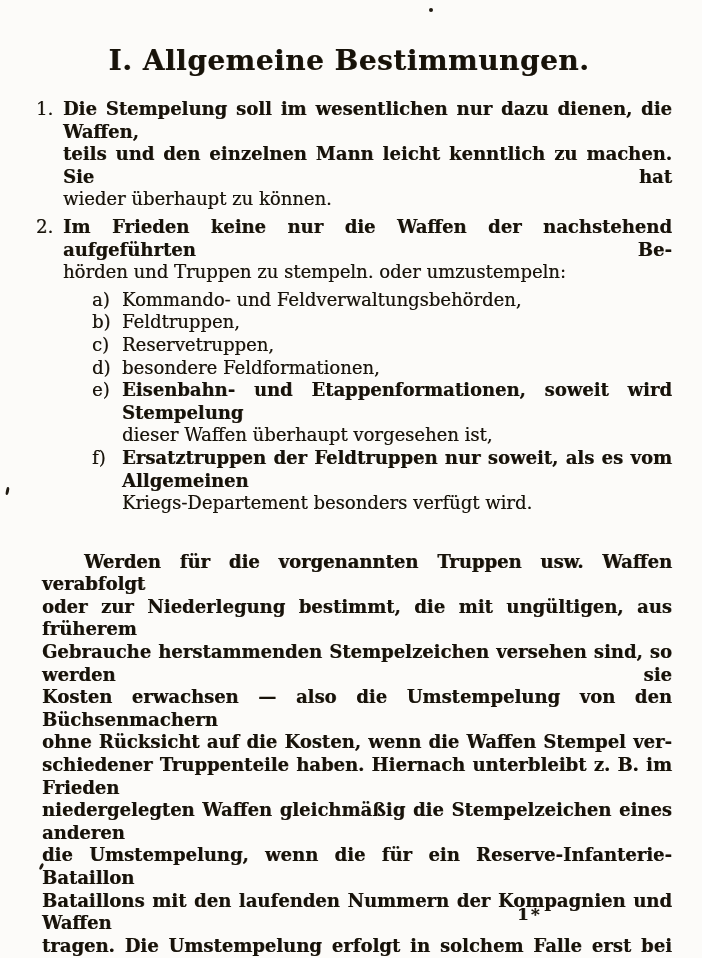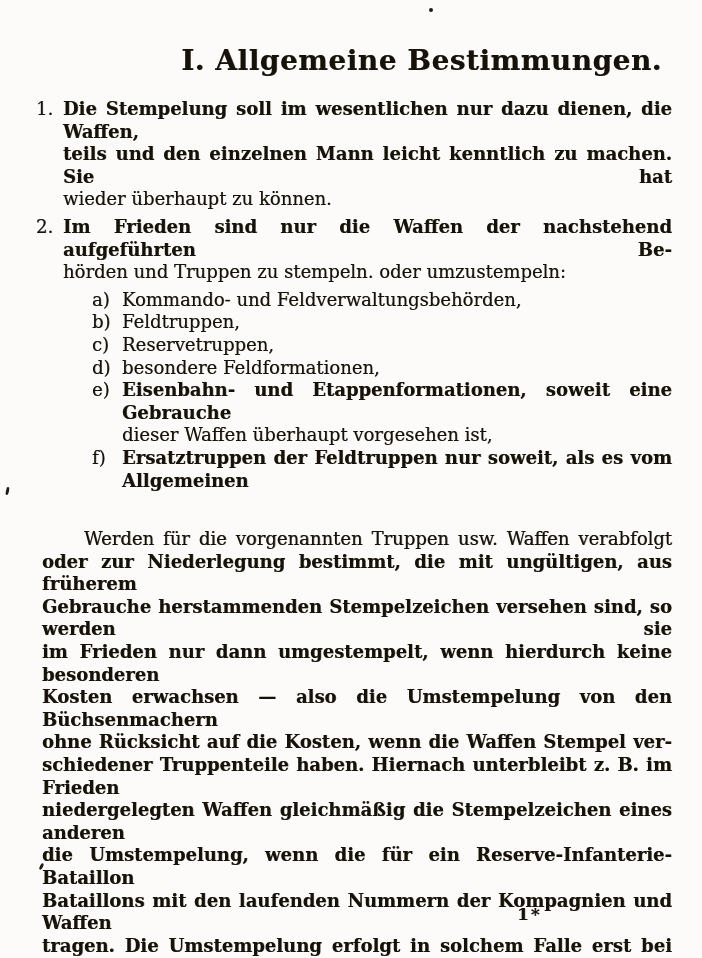--- a/index.html
+++ b/index.html
@@ -15,38 +15,38 @@
     font-size: 18px;
     line-height: 22.6px;
     overflow: hidden;
     padding: 34px 30px 0 36px;
     text-shadow: 0.45px 0.25px 0 rgba(30, 22, 12, 0.55);
   }
   .title {
     font-size: 28px;
     line-height: 38px;
     font-weight: bold;
-    text-align: right;
+    text-align: center;
     letter-spacing: 0.5px;
     margin: 8px 10px 18px 0;
   }
   .line { white-space: nowrap; }
   .line.j { text-align: justify; text-align-last: justify; white-space: normal; font-weight: bold; }
   .numbered { display: flex; margin-bottom: 5px; }
   .item-num { flex: 0 0 27px; }
   .item-text { flex: 1; }
   .sublist { margin-left: 56px; margin-bottom: 4px; }
   .list-item { display: flex; }
   .list-label { flex: 0 0 30px; }
   .list-text { flex: 1; }
   .paragraphs { margin-left: 6px; }
   .para .line:first-child { text-indent: var(--fi, 0); }
   .para.main { --fi: 42px; }
   .para.main .line:first-child {
-    font-weight: normal;
+    font-weight: bold;
     text-shadow: 0.6px 0.3px 0.4px rgba(30, 22, 12, 0.65);
     margin-top: 36px;
   }
   .signature-mark {
     position: absolute;
     left: 517px;
     top: 903px;
     font-size: 17px;
     font-weight: bold;
     letter-spacing: 2px;
@@ -75,21 +75,21 @@
         <div class="item-num">1.</div>
         <div class="item-text">
           <div class="line j">Die Stempelung soll im wesentlichen nur dazu dienen, die Waffen,</div>
           <div class="line j">teils und den einzelnen Mann leicht kenntlich zu machen. Sie hat</div>
           <div class="line last">wieder überhaupt zu können.</div>
         </div>
       </div>
       <div class="numbered">
         <div class="item-num">2.</div>
         <div class="item-text">
-          <div class="line j">Im Frieden sind nur die Waffen der nachstehend aufgeführten Be-</div>
+          <div class="line j">Im Frieden keine nur die Waffen der nachstehend aufgeführten Be-</div>
           <div class="line last">hörden und Truppen zu stempeln. oder umzustempeln:</div>
         </div>
       </div>
     </div>
 
   <div class="sublist">
 
   <div class="list-item">
         <div class="list-label">a)</div>
         <div class="list-text">
@@ -110,39 +110,39 @@
       </div>
       <div class="list-item">
         <div class="list-label">d)</div>
         <div class="list-text">
           <div class="line last">besondere Feldformationen,</div>
         </div>
       </div>
       <div class="list-item">
         <div class="list-label">e)</div>
         <div class="list-text">
-          <div class="line j">Eisenbahn- und Etappenformationen, soweit eine Gebrauche</div>
+          <div class="line j">Eisenbahn- und Etappenformationen, soweit wird Stempelung</div>
           <div class="line last">dieser Waffen überhaupt vorgesehen ist,</div>
         </div>
       </div>
       <div class="list-item">
         <div class="list-label">f)</div>
         <div class="list-text">
           <div class="line j">Ersatztruppen der Feldtruppen nur soweit, als es vom Allgemeinen</div>
+          <div class="line last">Kriegs-Departement besonders verfügt wird.</div>
         </div>
       </div>
     </div>
 
   <div class="paragraphs">
 
   <div class="para main">
         <div class="line j">Werden für die vorgenannten Truppen usw. Waffen verabfolgt</div>
         <div class="line j">oder zur Niederlegung bestimmt, die mit ungültigen, aus früherem</div>
         <div class="line j">Gebrauche herstammenden Stempelzeichen versehen sind, so werden sie</div>
-        <div class="line j">im Frieden nur dann umgestempelt, wenn hierdurch keine besonderen</div>
         <div class="line j">Kosten erwachsen — also die Umstempelung von den Büchsenmachern</div>
         <div class="line j">ohne Rücksicht auf die Kosten, wenn die Waffen Stempel ver-</div>
         <div class="line j">schiedener Truppenteile haben. Hiernach unterbleibt z. B. im Frieden</div>
         <div class="line j">niedergelegten Waffen gleichmäßig die Stempelzeichen eines anderen</div>
         <div class="line j">die Umstempelung, wenn die für ein Reserve-Infanterie-Bataillon</div>
         <div class="line j">Bataillons mit den laufenden Nummern der Kompagnien und Waffen</div>
         <div class="line j">tragen. Die Umstempelung erfolgt in solchem Falle erst bei der Aus-</div>
       </div>
     </div>
 

